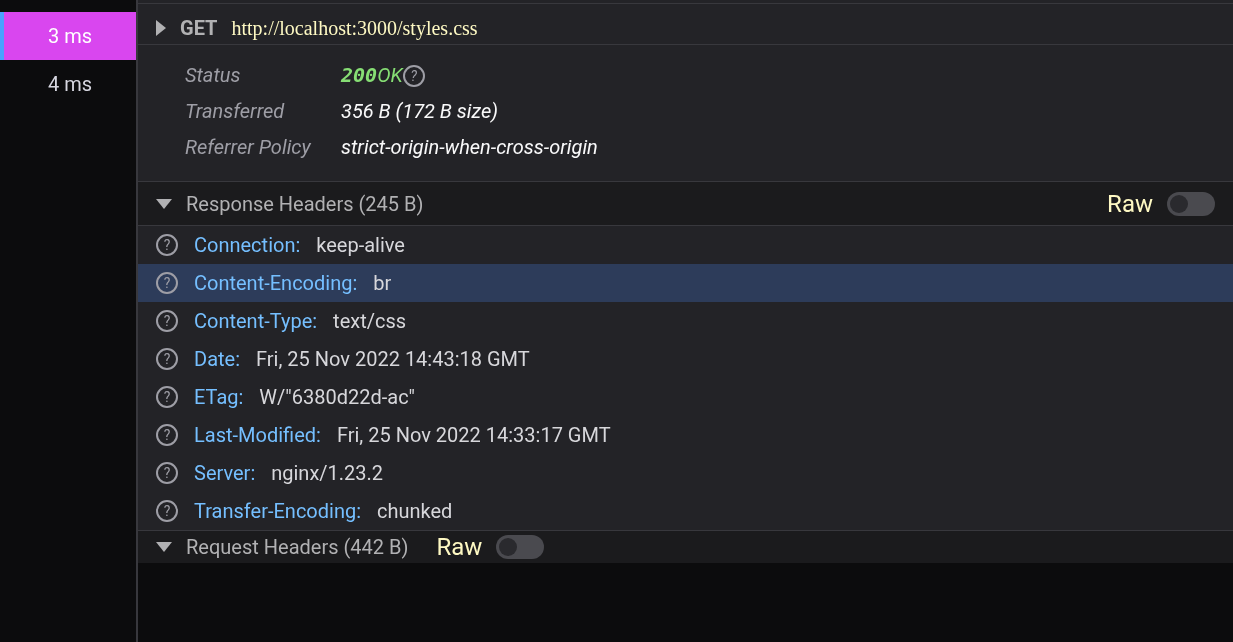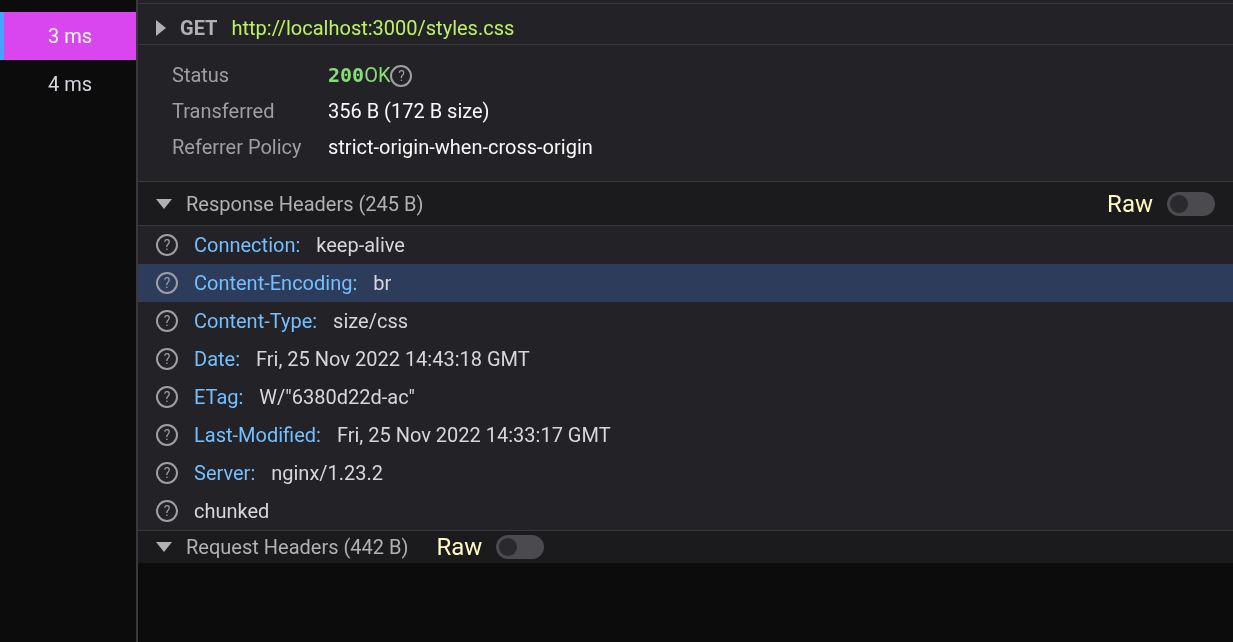--- a/index.html
+++ b/index.html
@@ -60,31 +60,32 @@
     align-items:center;
     gap:14px;
   }
   .tri-right {
     width:0; height:0;
     border-top:8px solid transparent;
     border-bottom:8px solid transparent;
     border-left:10px solid #b1b1b3;
   }
   .method { color:#b1b1b3; font-weight:700; }
-  .url { color:#bef264; }
+  .url { color:#fef9c3;font-family:Liberation Serif, serif; }
 
   
   .kv-block {
     background:#232327;
     padding:12px 0 16px 0;
     border-bottom:1px solid #38383d;
   }
   .kv-row {
     display:flex;
-    padding:6px 0;
+    padding:6px 13px;
+    font-style:italic;
   }
   .kv-label {
     width:190px;
     padding-left:34px;
     color:#9e9ea6;
   }
   .kv-val {
     color:#f9f9fa;
     display:flex;
     align-items:flex-end;
@@ -232,21 +233,21 @@
           <span class="hdr-val">keep-alive</span>
         </div>
         <div class="hdr-row highlight">
           <span class="hdr-help">?</span>
           <span class="hdr-name">Content-Encoding</span>
           <span class="hdr-val">br</span>
         </div>
         <div class="hdr-row">
           <span class="hdr-help">?</span>
           <span class="hdr-name">Content-Type</span>
-          <span class="hdr-val">size/css</span>
+          <span class="hdr-val">text/css</span>
         </div>
         <div class="hdr-row">
           <span class="hdr-help">?</span>
           <span class="hdr-name">Date</span>
           <span class="hdr-val">Fri, 25 Nov 2022 14:43:18 GMT</span>
         </div>
         <div class="hdr-row">
           <span class="hdr-help">?</span>
           <span class="hdr-name">ETag</span>
           <span class="hdr-val">W/"6380d22d-ac"</span>
@@ -256,20 +257,21 @@
           <span class="hdr-name">Last-Modified</span>
           <span class="hdr-val">Fri, 25 Nov 2022 14:33:17 GMT</span>
         </div>
         <div class="hdr-row">
           <span class="hdr-help">?</span>
           <span class="hdr-name">Server</span>
           <span class="hdr-val">nginx/1.23.2</span>
         </div>
         <div class="hdr-row">
           <span class="hdr-help">?</span>
+          <span class="hdr-name">Transfer-Encoding</span>
           <span class="hdr-val">chunked</span>
         </div>
       </div>
 
     <div class="bottom-bar">
       <span class="tri-down"></span>
       <span class="section-title">Request Headers (442 B)</span>
       <span class="spacer"></span>
       <span class="raw-label">Raw</span>
       <span class="toggle"></span>

